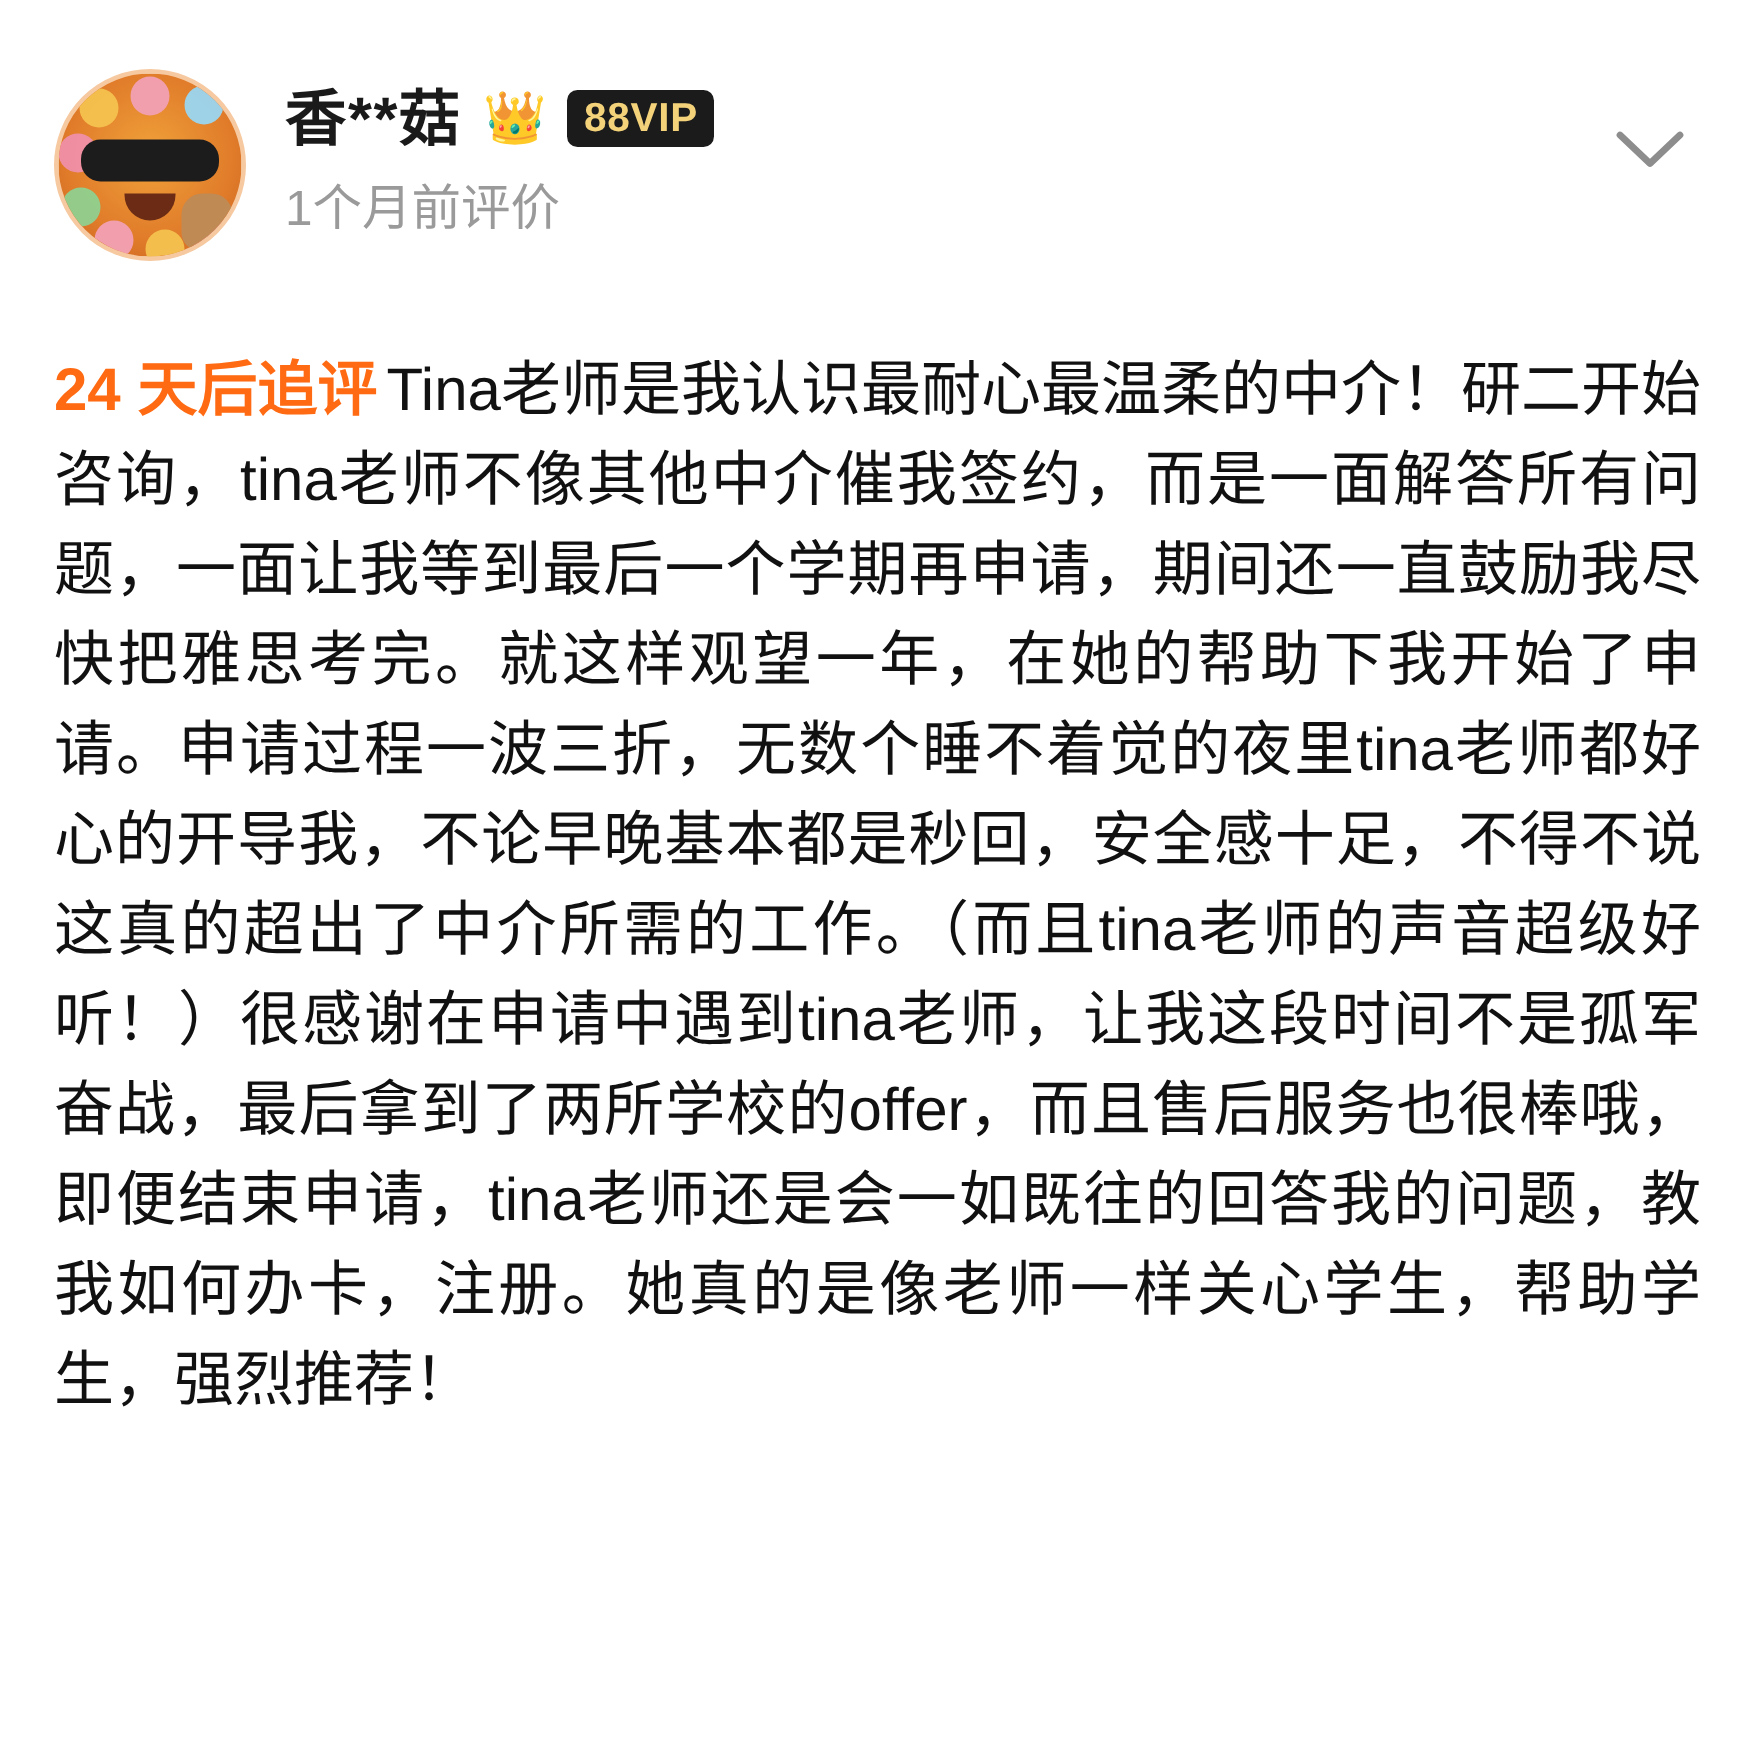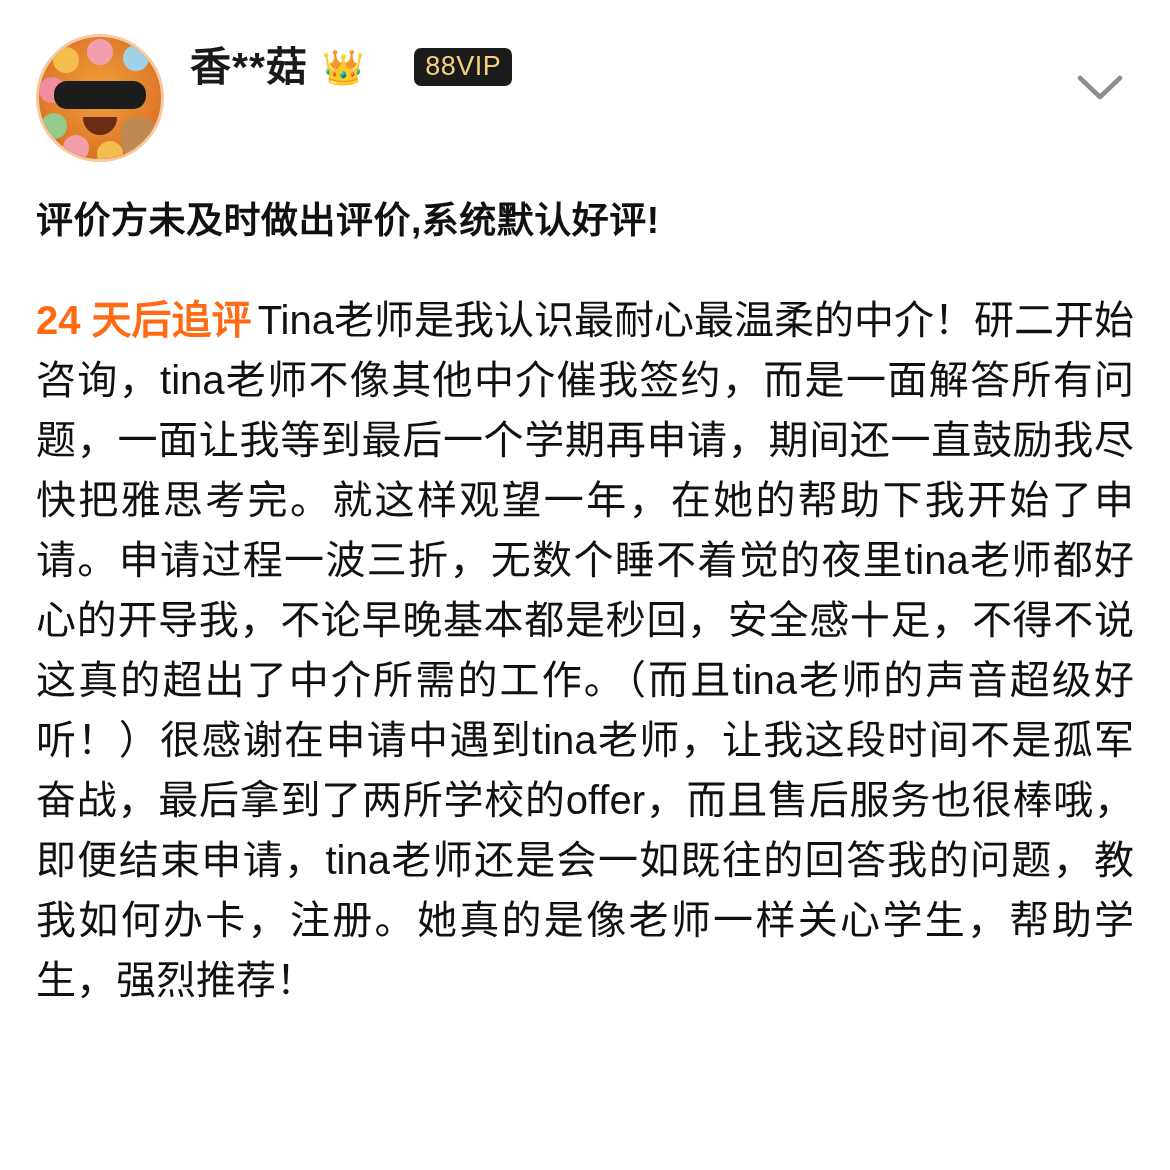--- a/index.html
+++ b/index.html
@@ -12,21 +12,21 @@
     height: 1170px;
     font-family: "Liberation Sans", sans-serif;
     color: #111111;
     overflow: hidden;
   }
 
   .review-card {
     width: 1170px;
     height: 1170px;
     box-sizing: border-box;
-    padding: 34px 36px 0 36px;
+    padding: 46px 36px 0 36px;
     background: #ffffff;
     position: relative;
   }
 
   
   .review-header {
     display: flex;
     align-items: flex-start;
     position: relative;
     height: 140px;
@@ -117,28 +117,27 @@
     align-items: center;
   }
 
   .vip-badge {
     display: inline-flex;
     align-items: center;
     justify-content: center;
     background: #1b1b1b;
     color: #f3d27a;
     font-size: 27px;
-    font-weight: 400;
+    font-weight: 700;
     letter-spacing: 0.5px;
     border-radius: 7px;
     padding: 4px 11px 5px 11px;
     line-height: 1;
     height: 38px;
     box-sizing: border-box;
-    margin-left: 36px;
   }
 
   .review-time {
     margin-top: 16px;
     font-size: 33px;
     color: #9a9a9a;
     line-height: 1;
   }
 
   .chevron-btn {
@@ -204,30 +203,30 @@
       <div class="face-mouth"></div>
       <div class="bear"></div>
     </div>
 
     <div class="header-text">
       <div class="name-row">
         <span class="user-name">香**菇</span>
         <span class="crown-icon">👑</span>
         <span class="vip-badge">88VIP</span>
       </div>
+      <div class="review-time">1个月前评价</div>
     </div>
 
     <div class="chevron-btn">
       <svg width="46" height="28" viewBox="0 0 46 28" fill="none" aria-hidden="true">
         <path d="M3 4 L23 23 L43 4" stroke="#8d8d8d" stroke-width="4.5" stroke-linecap="round" stroke-linejoin="round"></path>
       </svg>
     </div>
   </div>
 
   <div class="review-body">
-    <div class="first-comment">评价方未及时做出评价,系统默认好评!</div>
 
     <div class="append-block">
       <span class="append-label">24 天后追评</span><span>Tina老师是我认识最耐心最温柔的中介！研二开始咨询，tina老师不像其他中介催我签约，而是一面解答所有问题，一面让我等到最后一个学期再申请，期间还一直鼓励我尽快把雅思考完。就这样观望一年，在她的帮助下我开始了申请。申请过程一波三折，无数个睡不着觉的夜里tina老师都好心的开导我，不论早晚基本都是秒回，安全感十足，不得不说这真的超出了中介所需的工作。（而且tina老师的声音超级好听！）很感谢在申请中遇到tina老师，让我这段时间不是孤军奋战，最后拿到了两所学校的offer，而且售后服务也很棒哦，即便结束申请，tina老师还是会一如既往的回答我的问题，教我如何办卡，注册。她真的是像老师一样关心学生，帮助学生，强烈推荐！</span>
     </div>
   </div>
 
 </div>
 
 </body></html>

